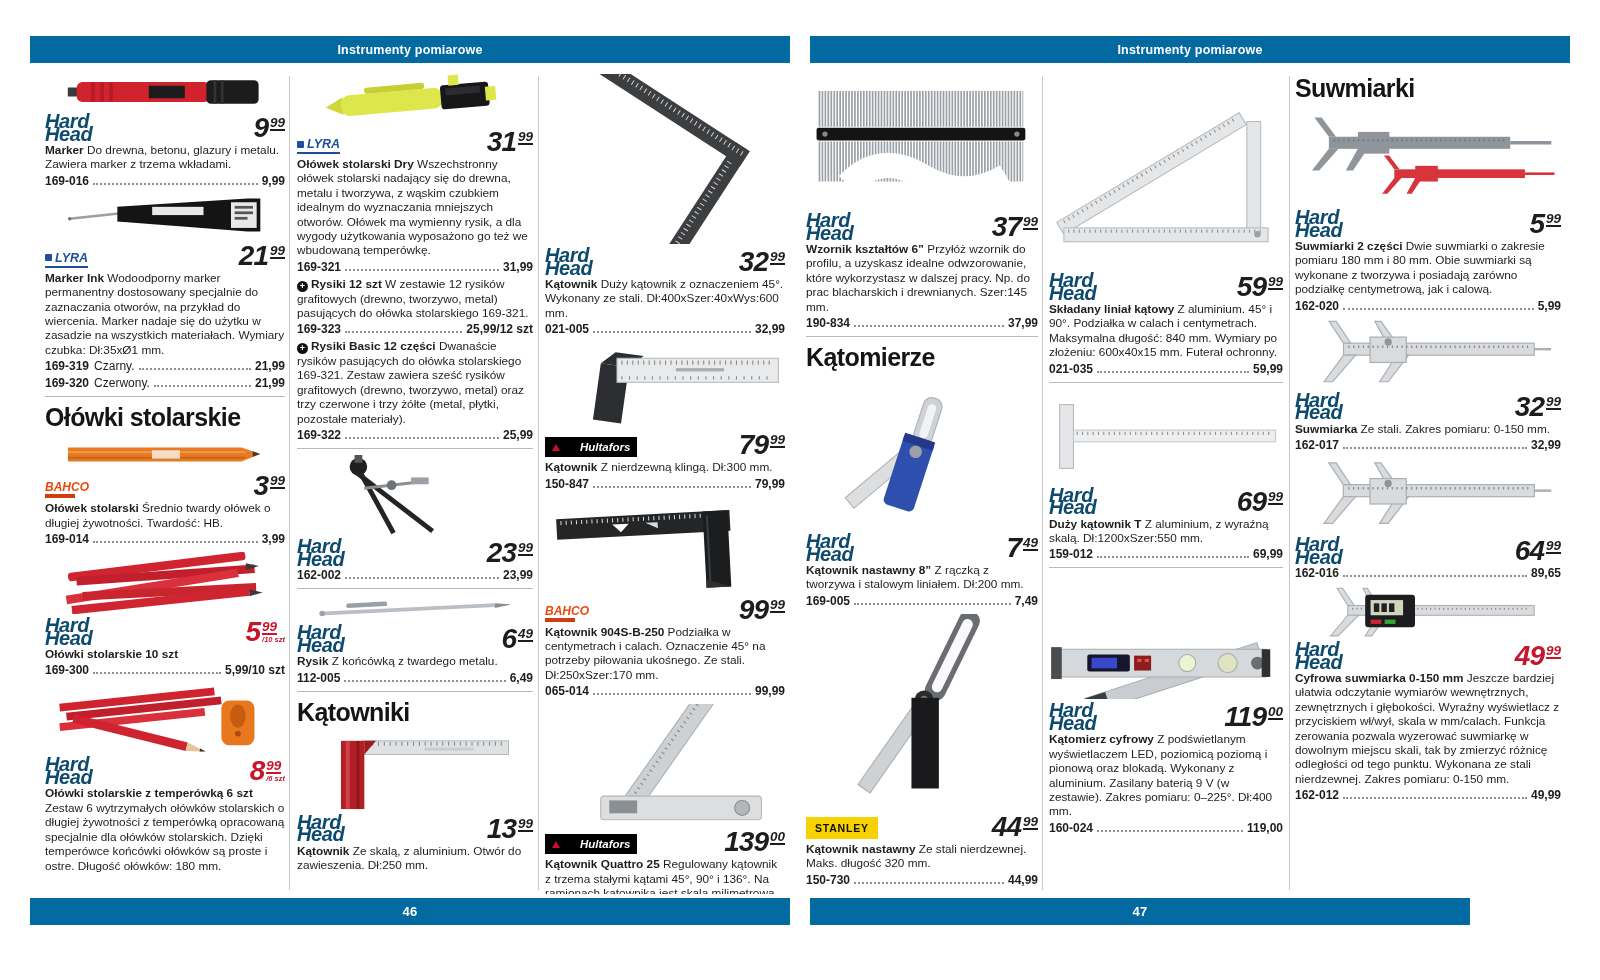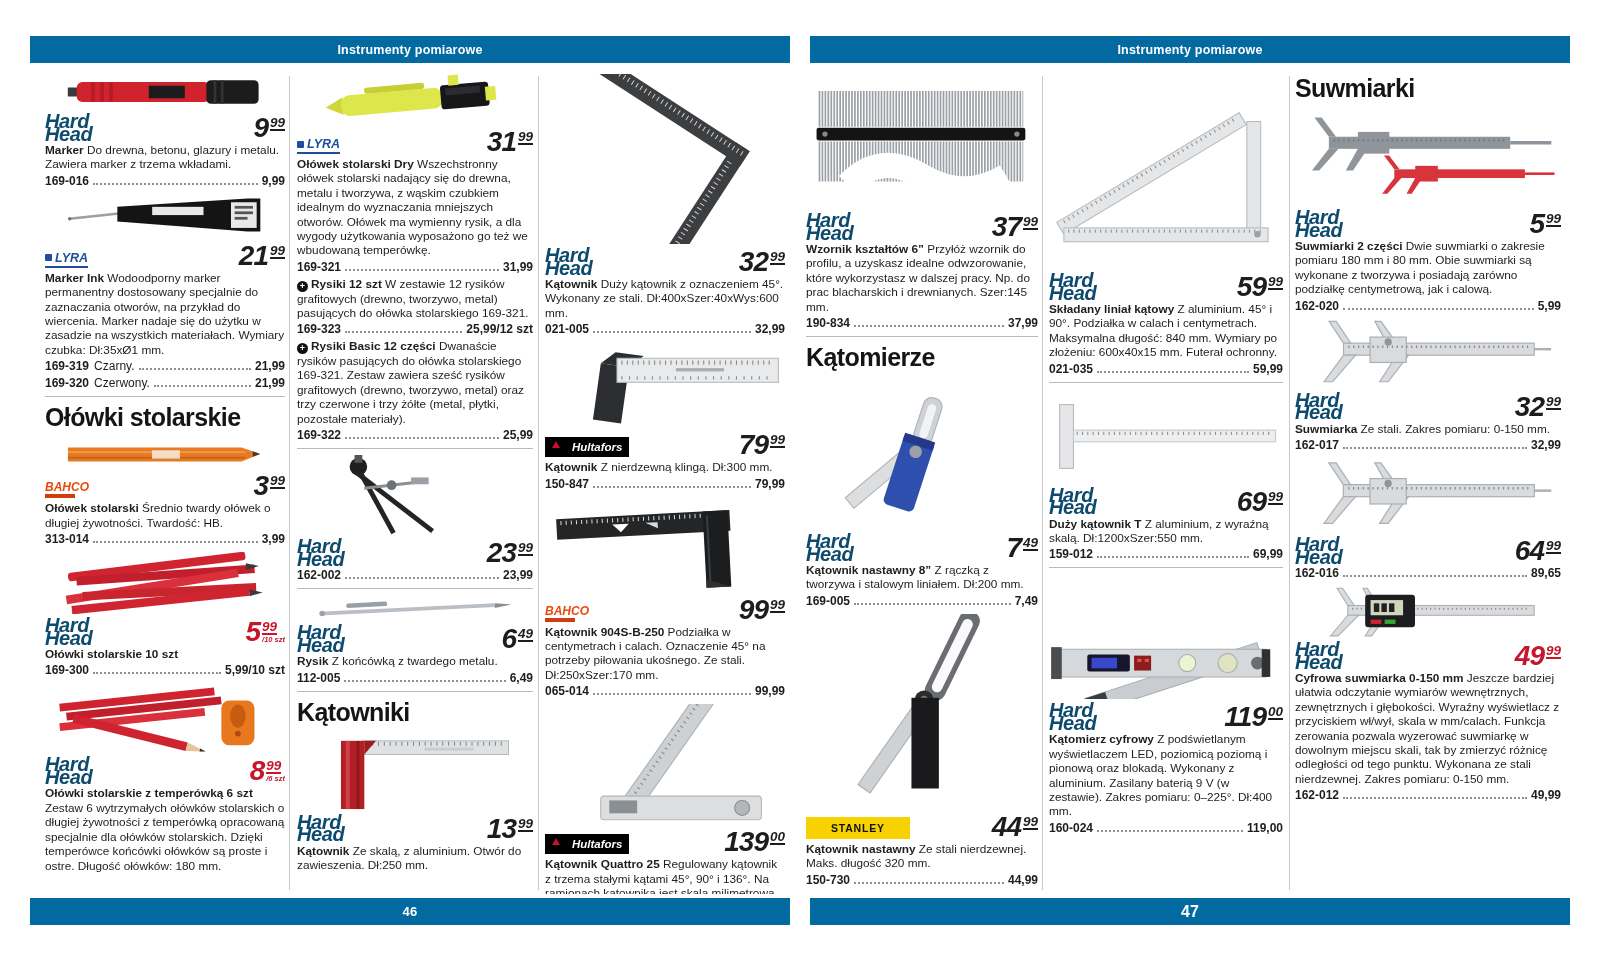--- a/index.html
+++ b/index.html
@@ -4,43 +4,43 @@
 <style>
   html,body{margin:0;padding:0}
   body{width:1600px;height:980px;position:relative;background:#fdfdfd;
        font-family:"Liberation Sans",sans-serif;color:#1d1d1b;overflow:hidden}
   .spread{position:absolute;inset:0;background:#fff}
   .bar{position:absolute;height:27px;background:#0369a1;color:#fff;display:flex;
        align-items:center;justify-content:center;font-size:12.5px;font-weight:700;letter-spacing:.2px}
   #hbarL{left:30px;top:36px;width:760px}
   #hbarR{left:810px;top:36px;width:760px}
   #fbarL{left:30px;top:898px;width:760px;font-size:13px}
-  #fbarR{left:810px;top:898px;width:760px;font-size:16px}
+  #fbarR{left:810px;top:898px;width:660px;font-size:13px}
   .vdiv{position:absolute;top:76px;height:814px;width:1px;background:#c9c9c9}
   .col{position:absolute;top:72px;height:822px;overflow:hidden}
   #col0{left:45px;width:240px}   #col1{left:297px;width:236px}
   #col2{left:545px;width:240px}  #col3{left:806px;width:232px}
   #col4{left:1049px;width:234px} #col5{left:1295px;width:266px}
   .section-title{font-size:25px;font-weight:800;letter-spacing:-.6px;margin:2px 0 8px;color:#151515}
   .hr{border-top:1px solid #b9b9b9;margin:6px 0}
   .product{margin-bottom:6px}
   .pimg{display:flex;align-items:center;justify-content:center;margin:2px 0}
   .pimg svg{width:100%;height:100%}
   .meta{display:flex;justify-content:space-between;align-items:flex-end;margin:1px 0 3px;min-height:28px}
   .brand-hh{font-weight:800;font-style:italic;font-size:20px;line-height:12.5px;color:#0c4a6e;letter-spacing:-.4px}
   .brand-lyra{color:#1d4f9e;font-weight:800;font-style:italic;font-size:12.5px;border-bottom:2px solid #1d4f9e;
               padding-bottom:1px;display:inline-flex;align-items:center;gap:3px}
   .lyra-mark{width:7px;height:7px;background:#1d4f9e;display:inline-block;border-radius:1px}
   .brand-bahco{color:#e8490e;font-weight:800;font-style:italic;font-size:12px;line-height:10px}
   .bahco-bar{width:30px;height:4px;background:#d23c0c;margin-top:2px}
   .brand-hult{background:#000;color:#fff;font-weight:700;font-style:italic;font-size:11.5px;
-              padding:4px 7px;display:inline-flex;align-items:flex-start;gap:12px}
+              padding:4px 7px;display:inline-flex;align-items:center;gap:20px}
   .hult-tri{width:0;height:0;border-left:4px solid transparent;border-right:4px solid transparent;
             border-bottom:7px solid #c8102e}
-  .brand-stanley{background:#f8d200;color:#101010;font-weight:800;font-size:10.5px;letter-spacing:.8px;padding:5px 25px}
+  .brand-stanley{background:#f8d200;color:#101010;font-weight:800;font-size:10.5px;letter-spacing:.8px;padding:5px 9px}
   .price{font-weight:800;font-style:italic;white-space:nowrap;display:flex;align-items:flex-start;color:#1d1d1b}
   .price.red{color:#c5162c}
   .pint{font-size:28px;line-height:24px;letter-spacing:-1px}
   .supwrap{display:inline-flex;flex-direction:column;align-items:flex-start;margin-left:2px}
   .psup{font-size:13.5px;line-height:13px;border-bottom:2.5px solid currentColor}
   .punit{font-size:7.5px;font-weight:700;line-height:9px}
   .desc{font-size:11.8px;line-height:14.4px;margin:0 0 2px}
   .ptitle{font-weight:800}
   .desc.addon{margin-top:3px}
   .plus-icon{display:inline-flex;width:11px;height:11px;border-radius:50%;background:#111;color:#fff;
@@ -160,21 +160,21 @@
           </div>
           <div class="price">
             <span class="pint">3</span>
             <span class="supwrap">
               <span class="psup">99</span>
             </span>
           </div>
         </div>
         <p class="desc"><b class="ptitle">Ołówek stolarski</b> <span>Średnio twardy ołówek o długiej żywotności. Twardość: HB.</span></p>
         <div class="skurow">
-          <span class="sku">313-014</span>
+          <span class="sku">169-014</span>
           <span class="dots"></span>
           <span class="prc">3,99</span>
         </div>
       </div>
       <div class="product">
         <div class="pimg" style="height: 62px;">
           <svg viewBox="0 0 220 66">
             <g transform="rotate(-7 110 30)">
               <rect x="8" y="10" width="190" height="9" rx="3" fill="#d02531"></rect>
             </g>

